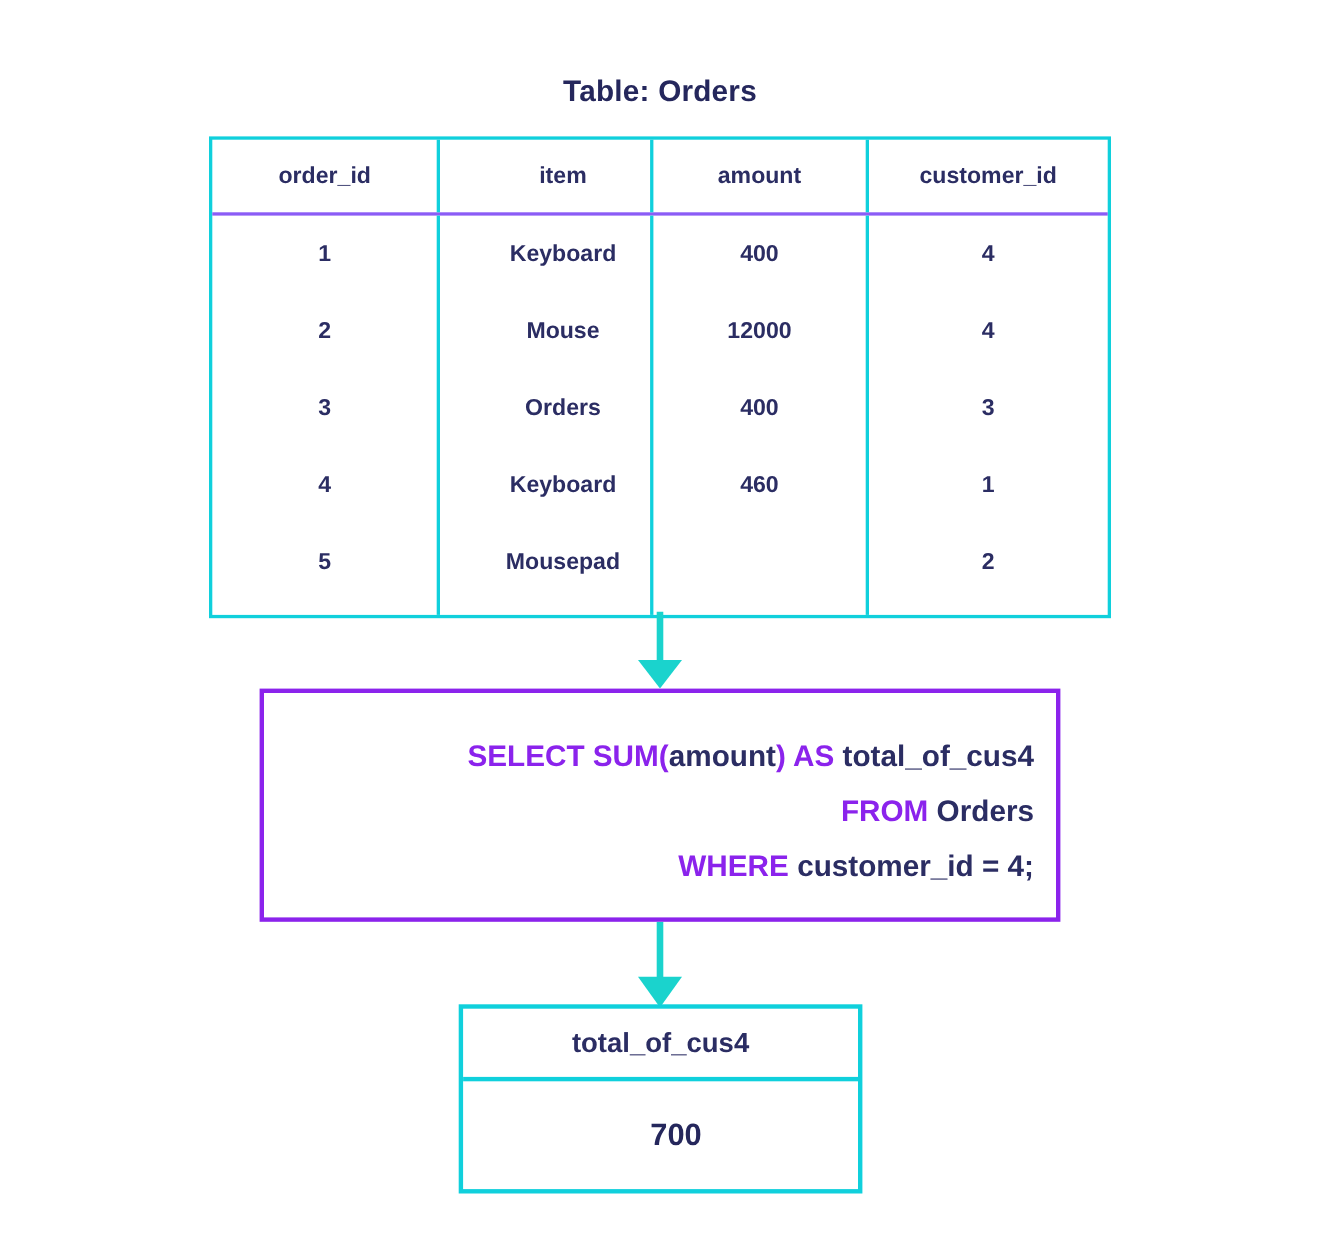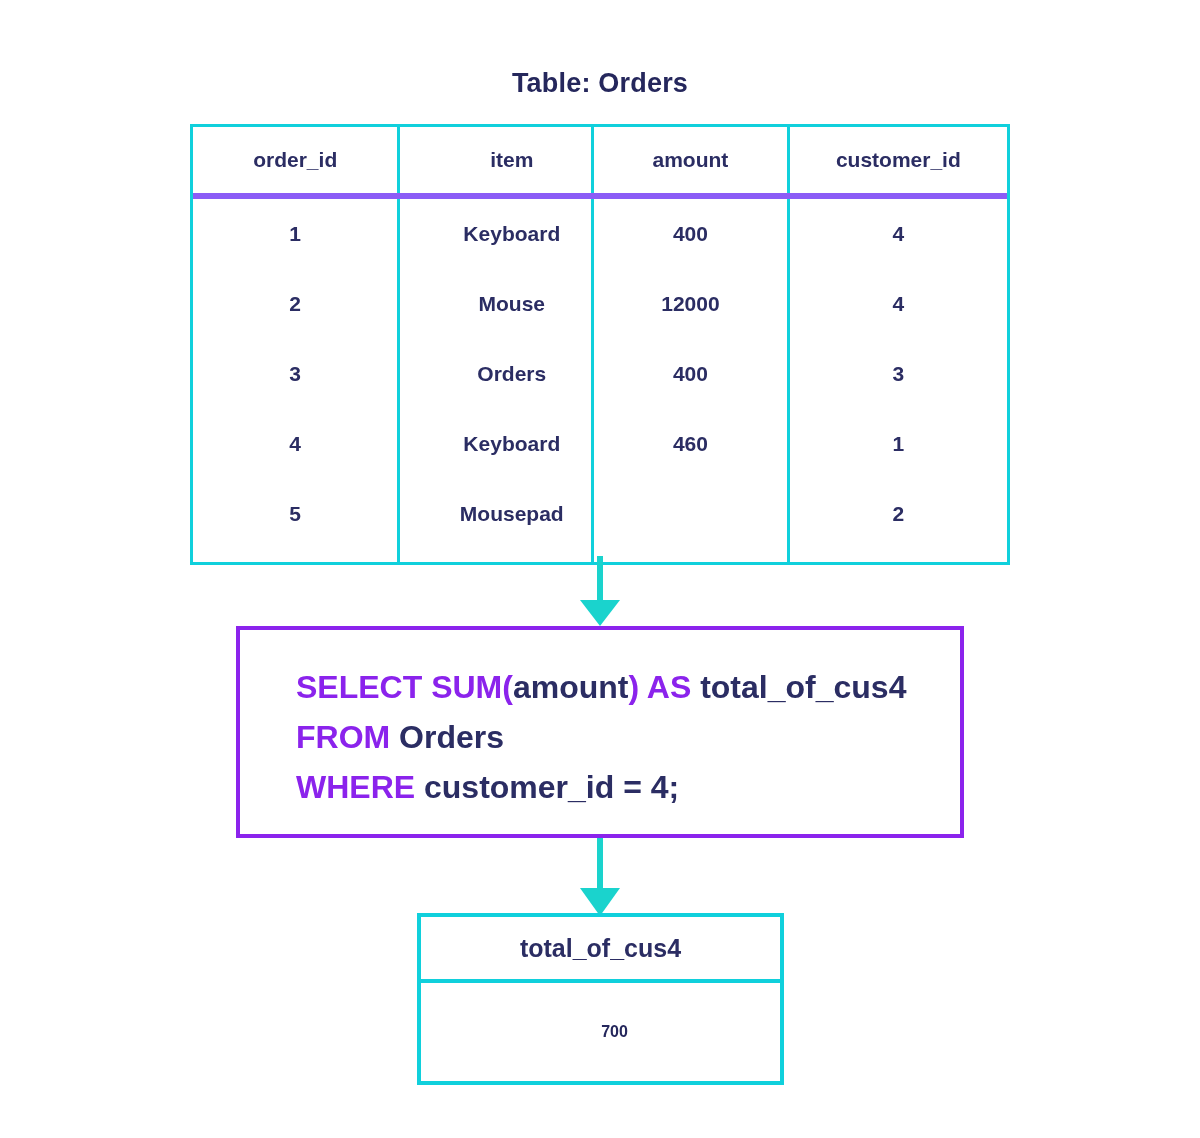--- a/index.html
+++ b/index.html
@@ -32,21 +32,21 @@
   #source-table {
     position: absolute;
     left: 190px;
     top: 124px;
     width: 820px;
     border: 3px solid #10d0dc;
     box-sizing: border-box;
   }
   #source-table-head {
     display: flex;
-    border-bottom: 6px solid #8b5cf6;
+    border-bottom: 3px solid #8b5cf6;
     height: 66px;
     text-align: center;
   }
   #source-table-body-wrap {
     display: flex;
     height: 363px;
   }
   .col {
     box-sizing: border-box;
     position: relative;
@@ -103,24 +103,25 @@
     border: 4px solid #8b23ec;
     box-sizing: border-box;
   }
   #query-lines {
     position: absolute;
     left: 56px;
     top: 32px;
     right: 20px;
   }
   .query-line {
-    font-size: 32px;
+    font-size: 27px;
     font-weight: bold;
     line-height: 50px;
     white-space: nowrap;
+    text-align: right;
   }
   .kw  { color: #8b23ec; }
   .idn { color: #2b2d63; }
 
   
   #result-table {
     position: absolute;
     left: 417px;
     top: 913px;
     width: 367px;
@@ -135,21 +136,21 @@
     justify-content: center;
     font-size: 25px;
     font-weight: bold;
     color: #2b2d63;
   }
   #result-value-cell {
     height: 98px;
     display: flex;
     align-items: center;
     justify-content: center;
-    font-size: 16px;
+    font-size: 28px;
     font-weight: bold;
     color: #25275c;
     padding-left: 28px;
   }
 </style>
 </head>
 <body>
 
 <div id="diagram-title">Table: Orders</div>
 

